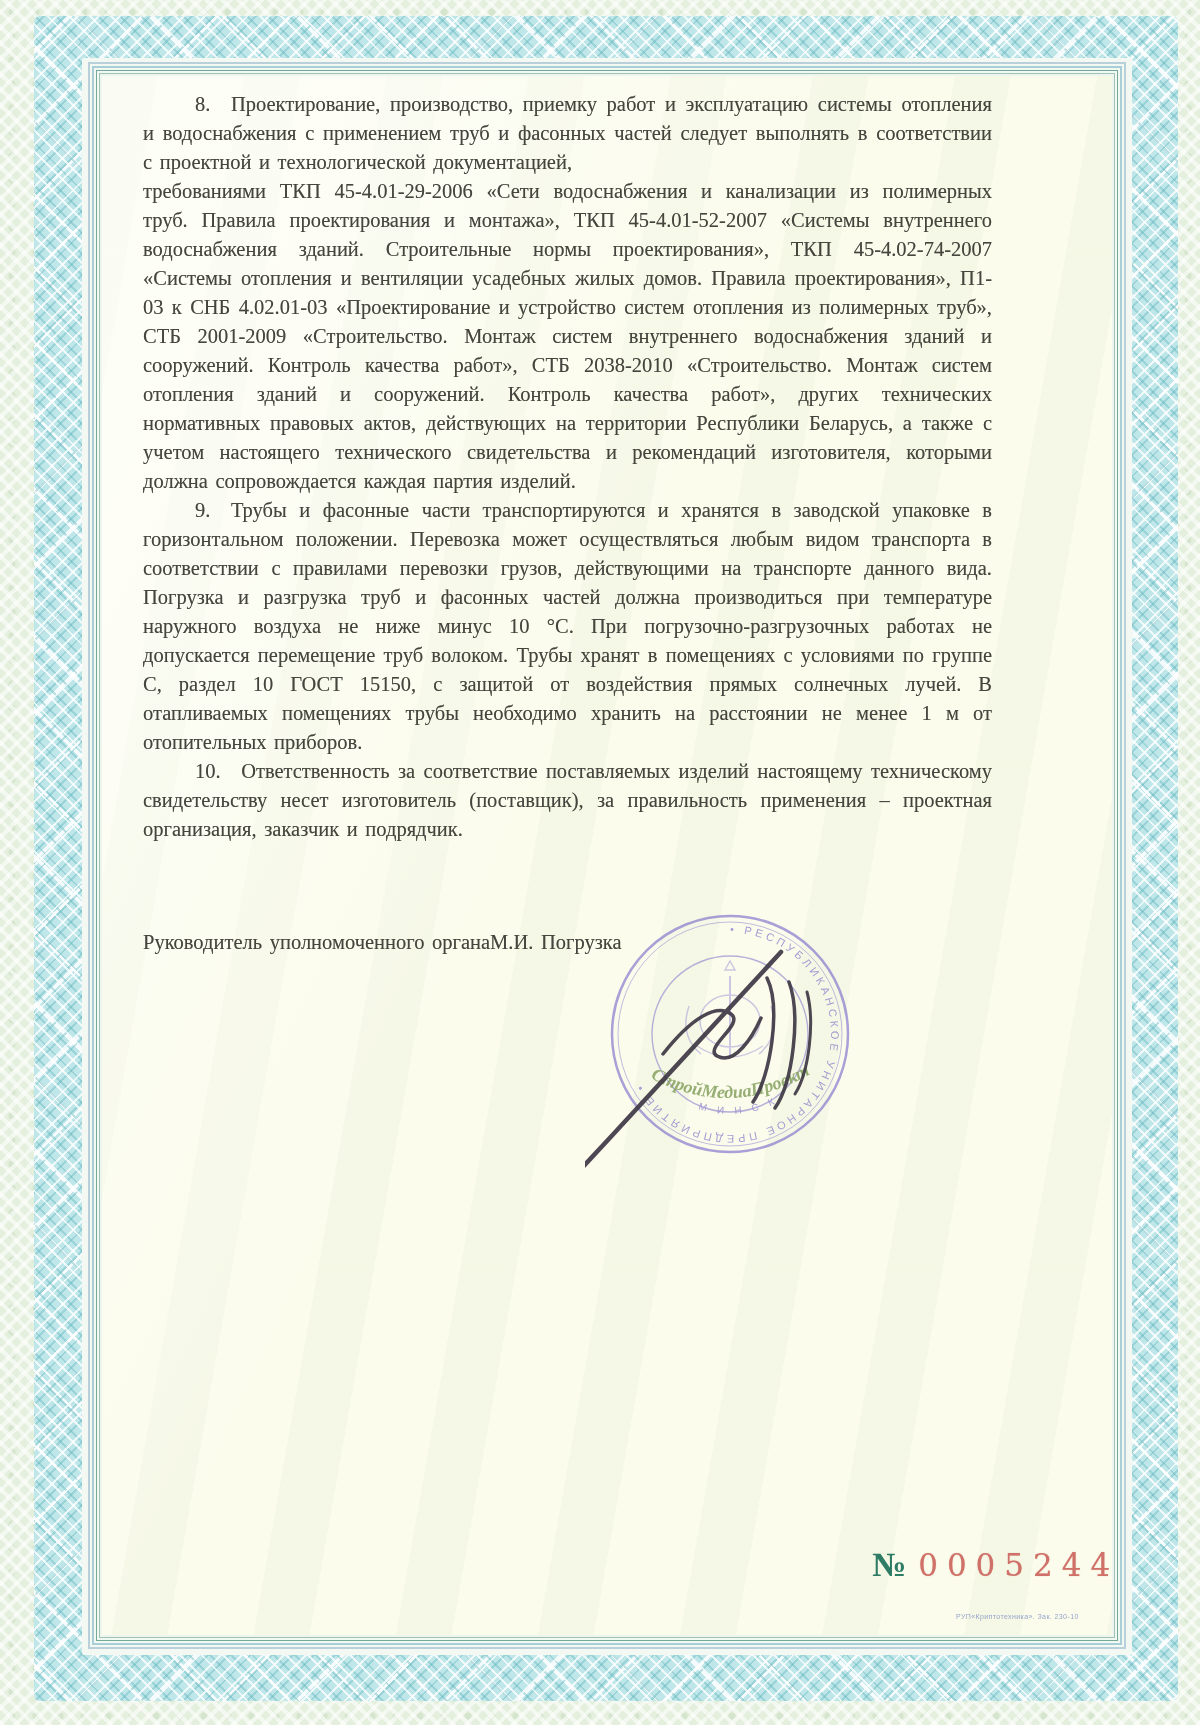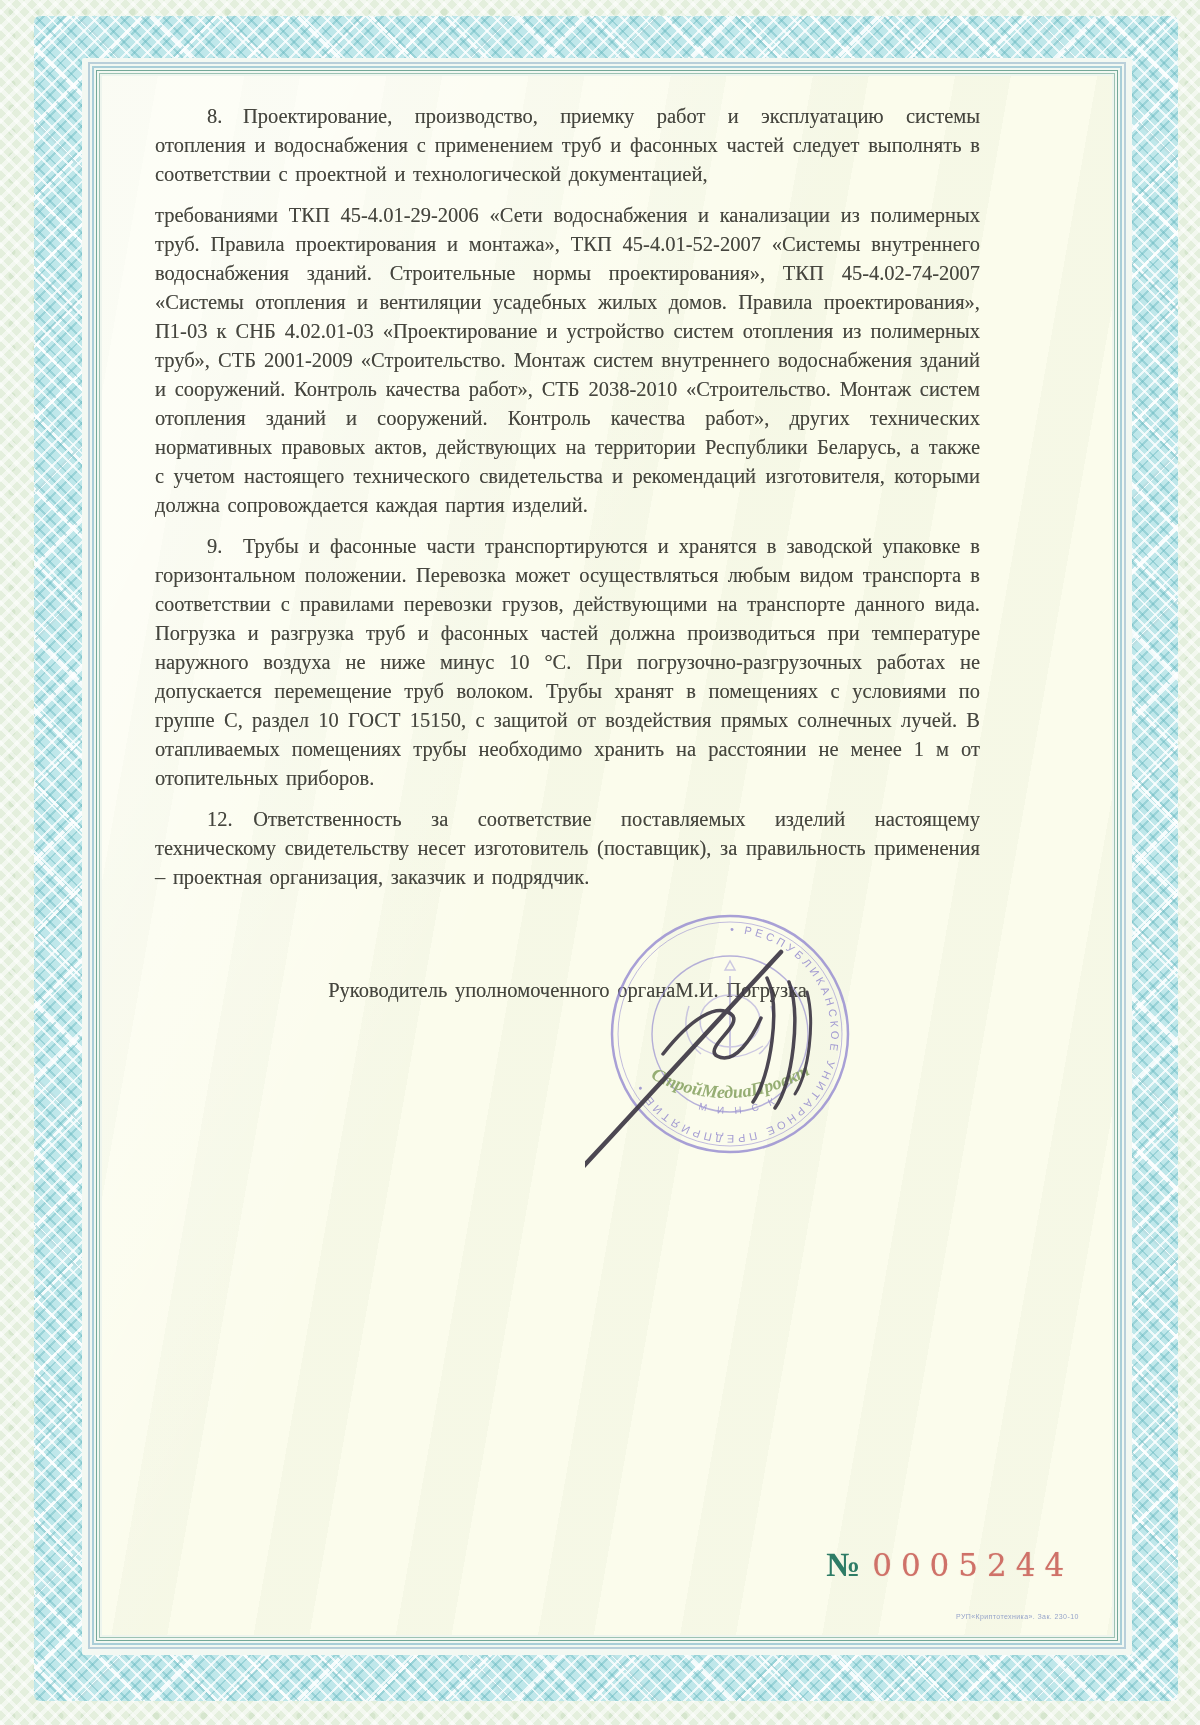--- a/index.html
+++ b/index.html
@@ -61,29 +61,29 @@
   .content{
     position:relative;
     padding:14px 120px 0 41px;
     color:#45453e;
     font-size:20.5px;
     line-height:29px;
     text-align:justify;
     word-spacing:2.5px;
     text-shadow:0 0 .5px rgba(80,80,70,.45);
   }
-  .content p{margin:12px;}
+  .content p{margin:0;}
   p.indent{text-indent:52px;}
   .sig-row{
-    display:flex;justify-content:center;align-items:baseline;
+    display:flex;justify-content:flex-start;align-items:baseline;
     margin-top:84px;
   }
   .stamp-wrap{position:absolute;left:585px;top:886px;width:290px;height:296px;pointer-events:none;}
   .serial{
-    position:absolute;left:826px;top:1546px;
+    position:absolute;left:872px;top:1546px;
     white-space:nowrap;
     text-align:center;
   }
   .serial .nm{
     font-family:"Liberation Serif",serif;font-weight:bold;
     font-size:34px;color:#2e7c66;letter-spacing:2px;
   }
   .serial .digits{
     font-family:"DejaVu Serif","Liberation Serif",serif;
     font-size:31px;color:#cf7168;letter-spacing:9px;margin-left:10px;
@@ -101,21 +101,21 @@
 <div class="page">
   <div class="outer-guilloche"></div>
   <div class="cyan-band"></div>
   <div class="frame-zone"></div>
 
   <div class="paper">
     <div class="content">
       <p class="indent">8.  Проектирование, производство, приемку работ и эксплуатацию системы отопления и водоснабжения  с применением труб и фасонных частей следует выполнять в соответствии с проектной и технологической документацией,</p>
       <p>требованиями ТКП 45-4.01-29-2006 «Сети водоснабжения и канализации из полимерных труб. Правила проектирования и монтажа», ТКП 45-4.01-52-2007 «Системы внутреннего водоснабжения зданий. Строительные нормы проектирования», ТКП 45-4.02-74-2007 «Системы отопления и вентиляции усадебных жилых домов. Правила проектирования», П1-03 к СНБ 4.02.01-03 «Проектирование и устройство систем отопления из полимерных труб», СТБ 2001-2009 «Строительство. Монтаж систем внутреннего водоснабжения зданий и сооружений. Контроль качества работ», СТБ 2038-2010 «Строительство. Монтаж систем отопления зданий и сооружений. Контроль качества работ», других технических нормативных правовых актов, действующих на территории Республики Беларусь, а также с учетом настоящего технического свидетельства и рекомендаций изготовителя, которыми должна сопровождается каждая партия изделий.</p>
       <p class="indent">9.  Трубы и фасонные части транспортируются и хранятся в заводской упаковке в горизонтальном положении. Перевозка может осуществляться любым видом транспорта в соответствии с правилами перевозки грузов, действующими на транспорте данного вида. Погрузка и разгрузка труб и фасонных частей должна производиться при температуре наружного воздуха не ниже минус 10 °С. При погрузочно-разгрузочных работах не допускается перемещение труб волоком. Трубы хранят в помещениях с условиями по группе С, раздел 10 ГОСТ 15150, с защитой от воздействия прямых солнечных лучей. В отапливаемых помещениях трубы необходимо хранить на расстоянии не менее 1 м от отопительных приборов.</p>
-      <p class="indent">12.  Ответственность за соответствие поставляемых изделий настоящему техническому свидетельству несет изготовитель (поставщик), за правильность применения – проектная организация, заказчик и подрядчик.</p>
+      <p class="indent">10.  Ответственность за соответствие поставляемых изделий настоящему техническому свидетельству несет изготовитель (поставщик), за правильность применения – проектная организация, заказчик и подрядчик.</p>
 
       <div class="sig-row">
         <span>Руководитель уполномоченного органа</span>
         <span>М.И. Погрузка</span>
       </div>
     </div>
   </div>
 
   <div class="stamp-wrap">
     <svg width="290" height="296" viewBox="0 0 290 296">

